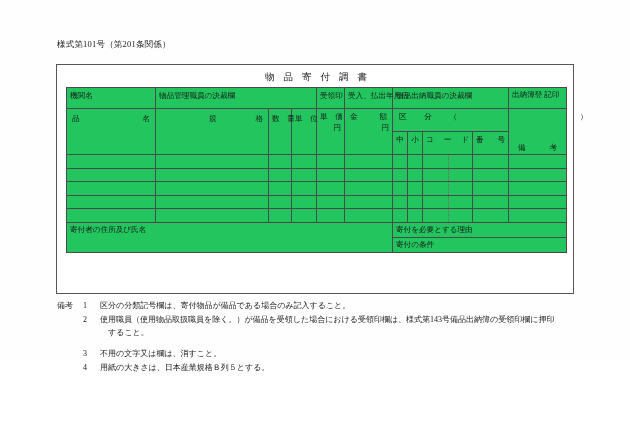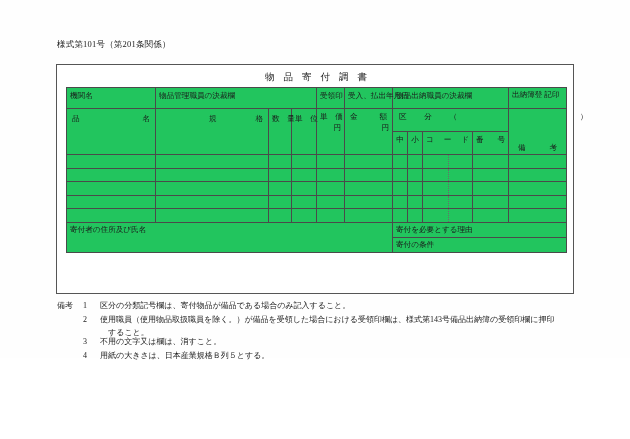--- a/index.html
+++ b/index.html
@@ -164,21 +164,21 @@
     flex: 0 0 17px;
     text-align: left;
     white-space: nowrap;
   }
   .rm-text {
     flex: 1 1 auto;
     white-space: nowrap;
   }
   .rm-cont {
     padding-left: 51px;
-    margin-bottom: 1px;
+    margin-bottom: 13px;
     white-space: nowrap;
   }
 </style>
 </head>
 <body>
 
 <div id="page">
 
   <div class="form-no">様式第101号（第201条関係）</div>
 

